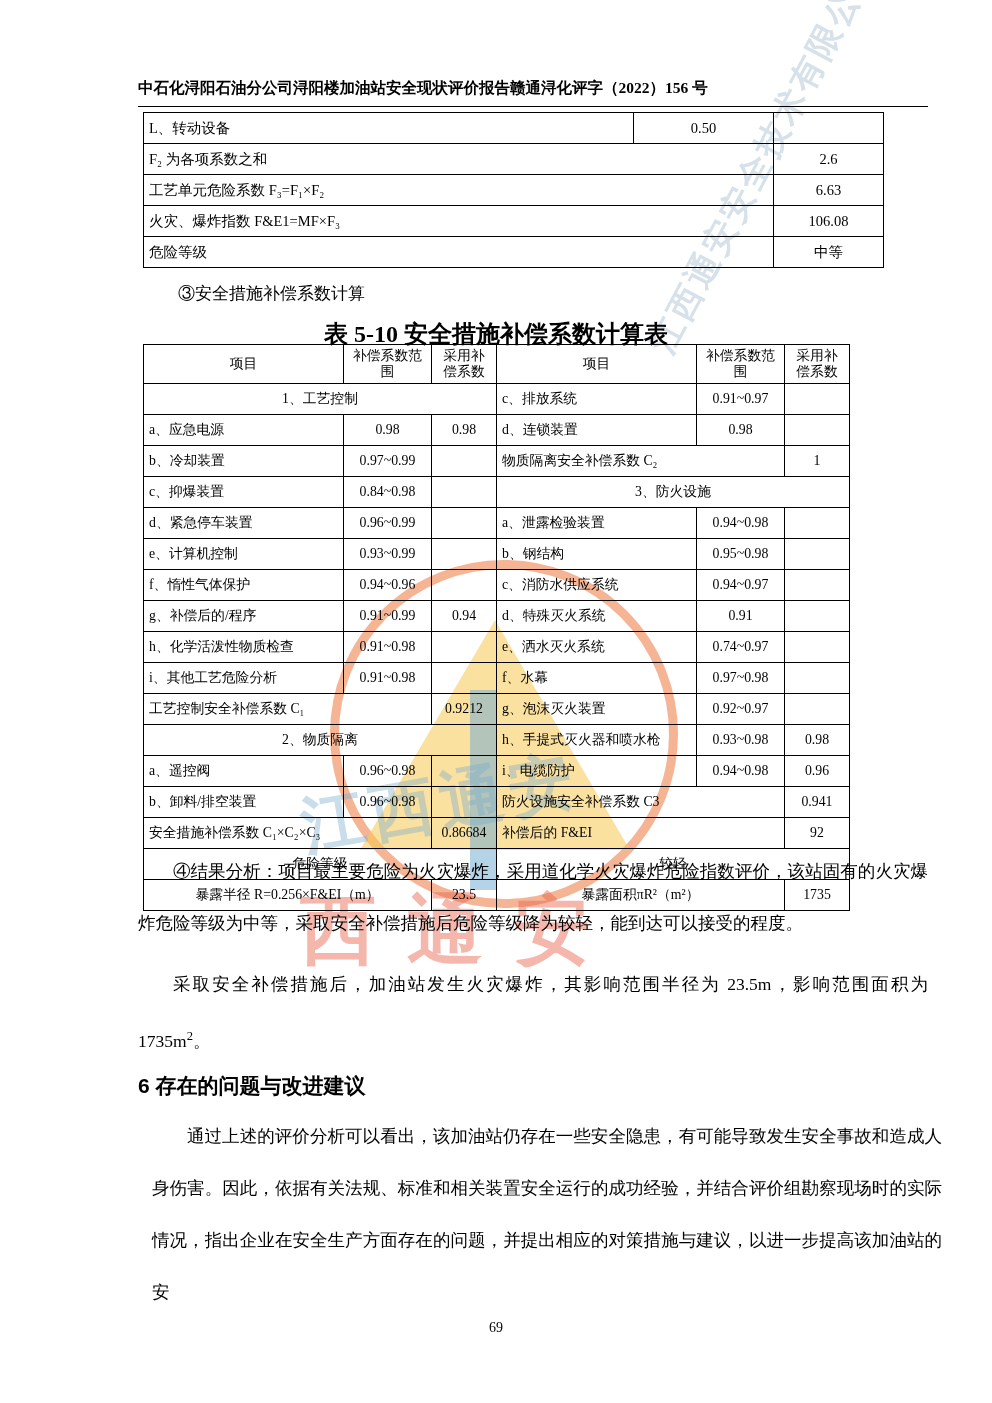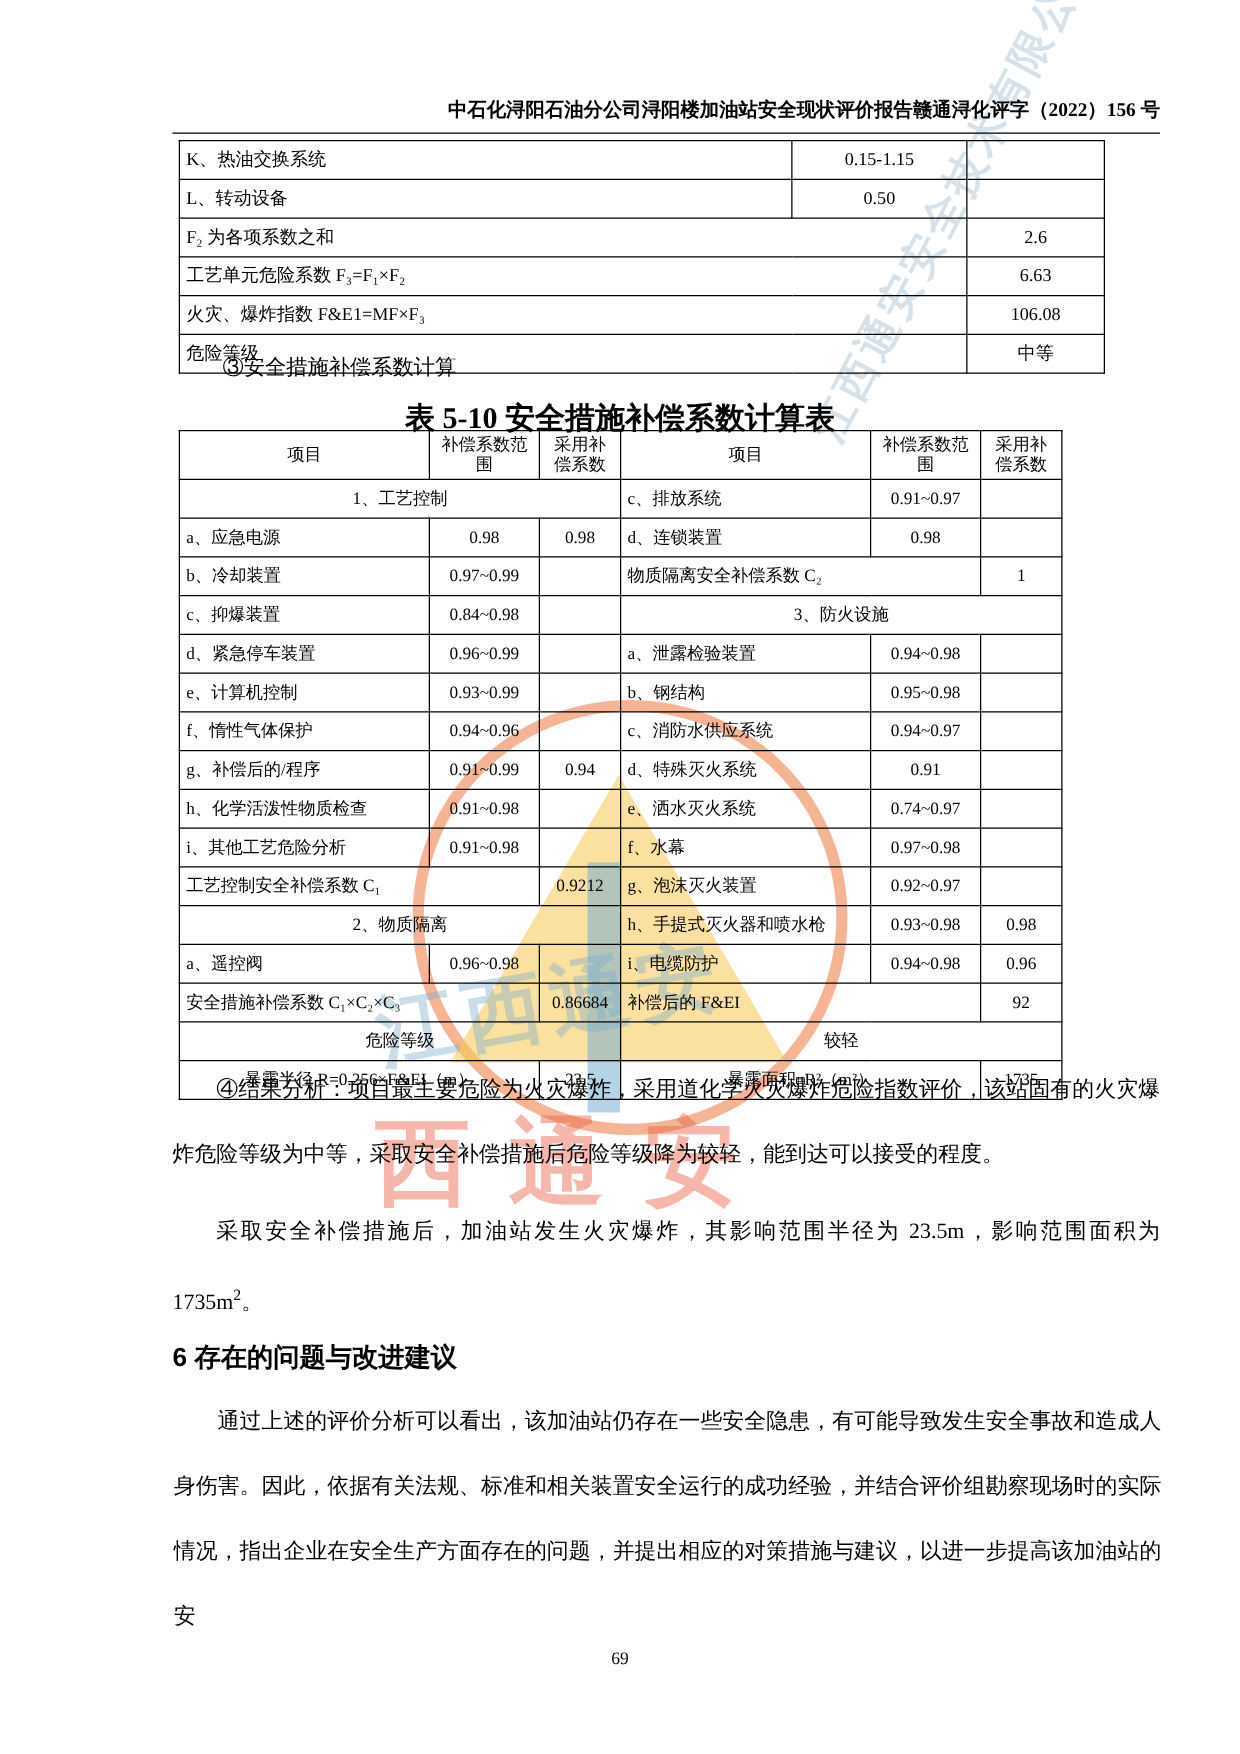--- a/index.html
+++ b/index.html
@@ -99,21 +99,21 @@
     z-index: 2;
   }
 
   
   .header {
     position: absolute;
     left: 138px;
     top: 78px;
     width: 790px;
     display: flex;
-    justify-content: flex-end;
+    justify-content: flex-start;
     align-items: baseline;
     font-size: 15.5px;
     font-weight: bold;
     font-family: "Liberation Serif", serif;
   }
   .header .hdr-left { white-space: nowrap; }
   .header .hdr-right { white-space: nowrap; }
   .header-rule {
     position: absolute;
     left: 138px;
@@ -193,21 +193,21 @@
   .p2 { left: 138px; top: 958px; width: 790px; text-indent: 35px; }
 
   .h6 {
     position: absolute;
     left: 138px;
     top: 1072px;
     font-size: 21px;
     font-weight: bold;
     font-family: "Liberation Sans", sans-serif;
   }
-  .p3 { left: 139px; top: 1110px; width: 790px; text-indent: 35px; }
+  .p3 { left: 152px; top: 1110px; width: 790px; text-indent: 35px; }
 
   .pagenum {
     position: absolute;
     left: 0; right: 0;
     top: 1320px;
     text-align: center;
     font-size: 14px;
     font-family: "Liberation Serif", serif;
   }
   sup { font-size: 0.72em; }
@@ -235,25 +235,20 @@
     <div class="header-rule"></div>
 
     <div class="tbl1-wrap">
       <table class="doc">
         <colgroup>
           <col style="width:490px">
           <col style="width:140px">
           <col style="width:110px">
         </colgroup>
         <tbody>
-          <tr>
-            <td class="lft">K、热油交换系统</td>
-            <td class="ctr">0.15-1.15</td>
-            <td class="ctr"></td>
-          </tr>
           <tr>
             <td class="lft">L、转动设备</td>
             <td class="ctr">0.50</td>
             <td class="ctr"></td>
           </tr>
           <tr>
             <td class="lft" colspan="2">F₂ 为各项系数之和</td>
             <td class="ctr">2.6</td>
           </tr>
           <tr>
@@ -398,20 +393,27 @@
 
           <tr>
             <td class="lft">a、遥控阀</td>
             <td class="ctr">0.96~0.98</td>
             <td class="ctr"></td>
             <td class="lft">i、电缆防护</td>
             <td class="ctr">0.94~0.98</td>
             <td class="ctr">0.96</td>
           </tr>
 
+          <tr>
+            <td class="lft">b、卸料/排空装置</td>
+            <td class="ctr">0.96~0.98</td>
+            <td class="ctr"></td>
+            <td class="lft" colspan="2">防火设施安全补偿系数 C3</td>
+            <td class="ctr">0.941</td>
+          </tr>
 
           <tr>
             <td class="lft" colspan="2">安全措施补偿系数 C₁×C₂×C₃</td>
             <td class="ctr">0.86684</td>
             <td class="lft" colspan="2">补偿后的 F&amp;EI</td>
             <td class="ctr">92</td>
           </tr>
 
           <tr>
             <td class="ctr" colspan="3">危险等级</td>

